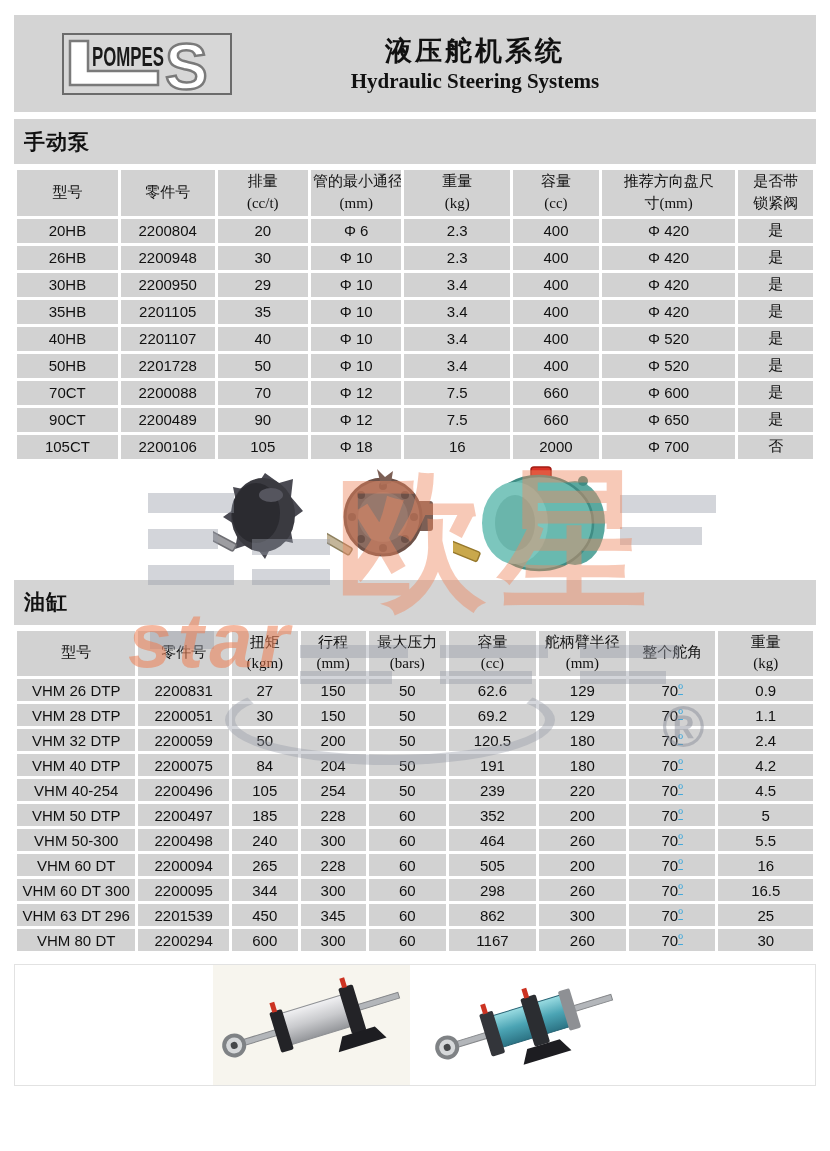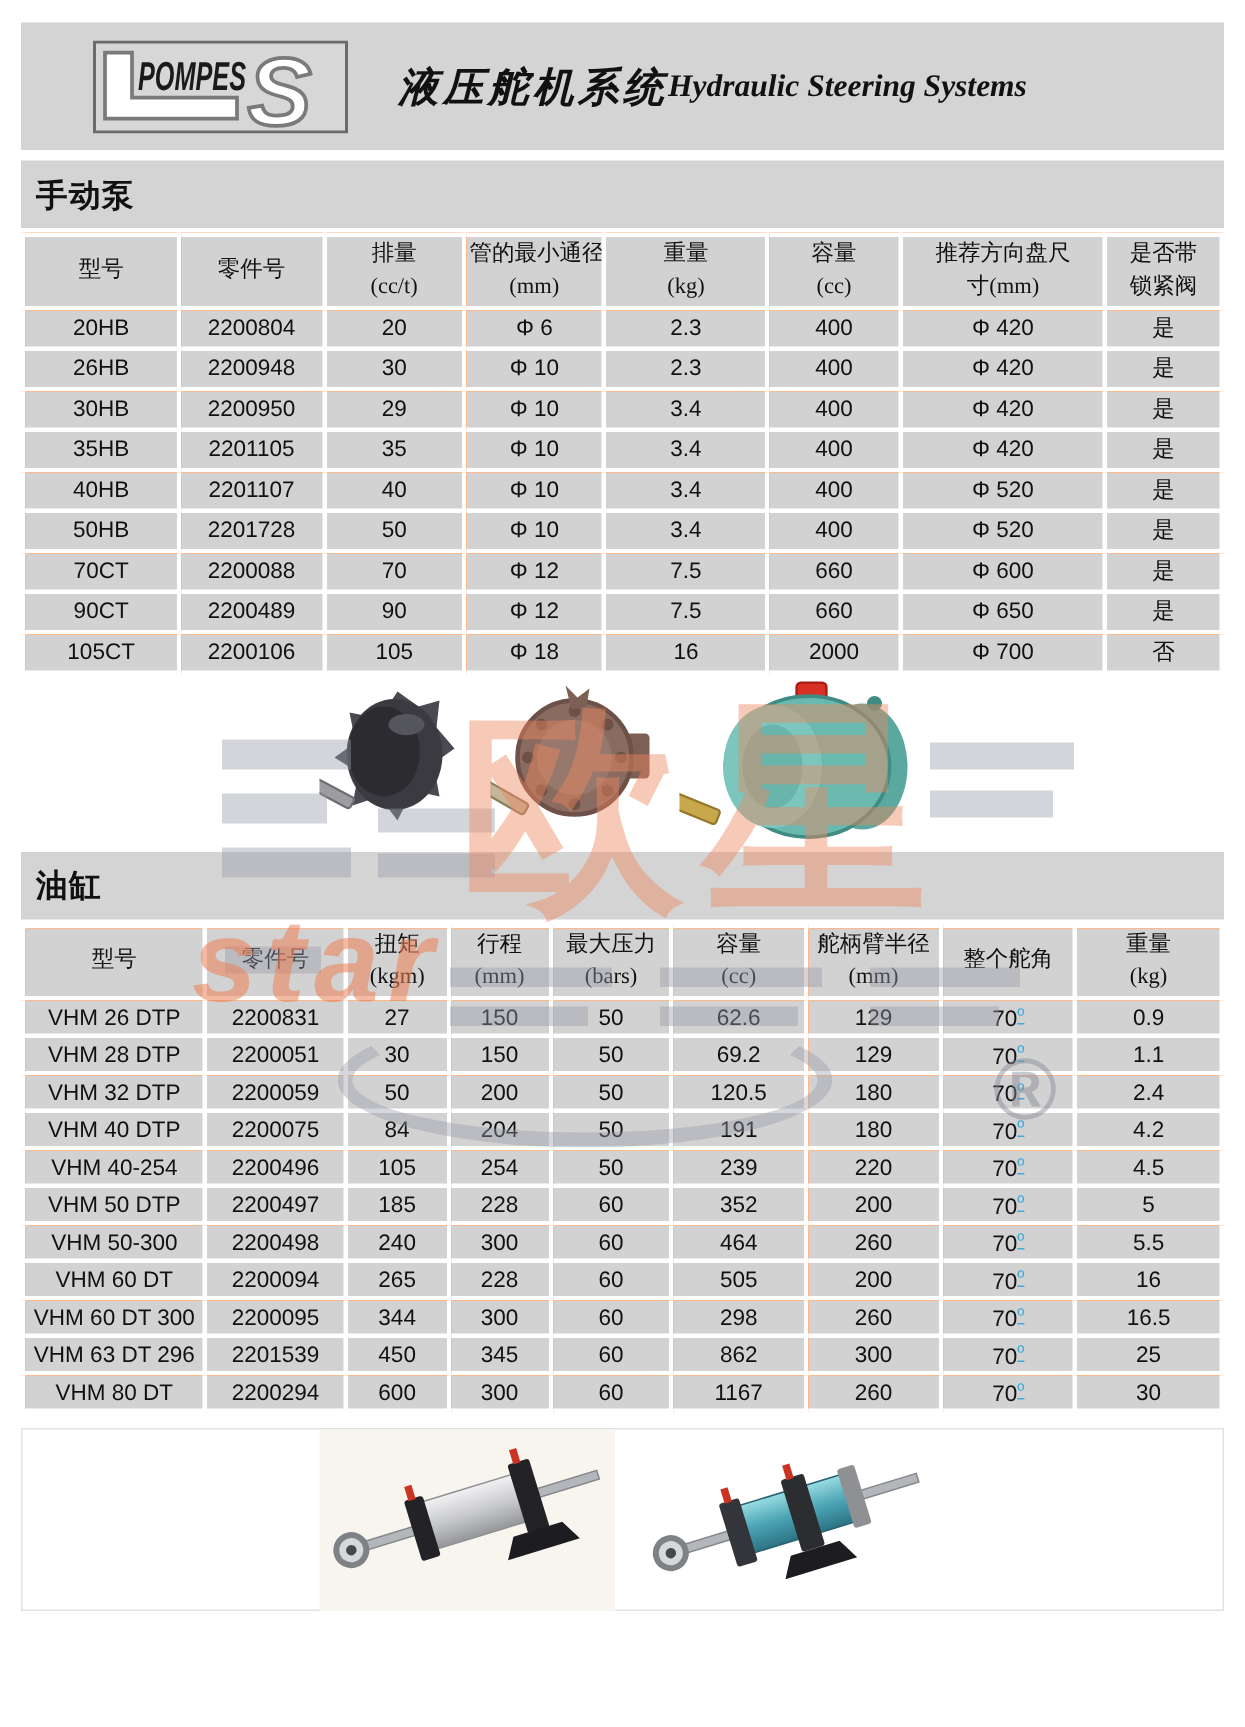--- a/index.html
+++ b/index.html
@@ -8,29 +8,29 @@
     background: #ffffff;
     font-family: "Liberation Sans", "DejaVu Sans", sans-serif;
     color: #111;
     overflow: hidden;
   }
   .page { position: relative; width: 830px; height: 1151px; background:#fff; }
 
   
   .top-band {
     position: relative;
-    height: 85px;
+    height: 97px;
     margin: 15px 14px 7px 14px;
     background: #d4d4d4;
-    display: flex; align-items: center; font-style: italic;
+    display: flex; align-items: center;
   }
   .logo-box { margin-left: 48px; width: 170px; height: 62px; z-index: 2; }
   .titles {
     position: absolute; left: 120px; right: 0; top: 0; bottom: 0;
-    display: flex; flex-direction: row; justify-content: center; align-items: center;
+    display: flex; flex-direction: column; justify-content: center; align-items: center;
   }
   .title-zh { font-size: 27px; font-weight: bold; letter-spacing: 3px; font-family: "Liberation Serif", serif; }
   .title-en { font-size: 21px; font-weight: bold; font-family: "Liberation Serif", serif; margin-top: 0; }
 
   
   .section-band {
     height: 45px;
     margin: 0 14px 3px 14px;
     background: #d4d4d4;
     display: flex; align-items: center;
@@ -79,21 +79,21 @@
   .strip-cyls  { height: 122px; margin-top: 10px; gap: 22px; border: 1px solid #e2e2e2; }
   .photo { flex: 0 0 auto; }
   .photo-bg-cream { background: #f7f5ee; padding: 2px 6px; }
 
   
   .watermark {
     position: absolute; left: 0; top: 0; width: 830px; height: 1151px;
     pointer-events: none; z-index: 10;
   }
   .wm-zh {
-    position: absolute; left: 306px; top: 448px;
+    position: absolute; left: 336px; top: 448px;
     font-size: 150px; font-weight: bold; line-height: 1.05;
     color: rgba(238, 136, 95, 0.45);
     letter-spacing: 12px;
     font-family: "Liberation Serif", serif;
   }
   .wm-star {
     position: absolute; left: 128px; top: 580px;
     font-size: 78px; font-weight: bold; font-style: italic;
     color: rgba(236, 126, 82, 0.55);
     letter-spacing: 6px;

